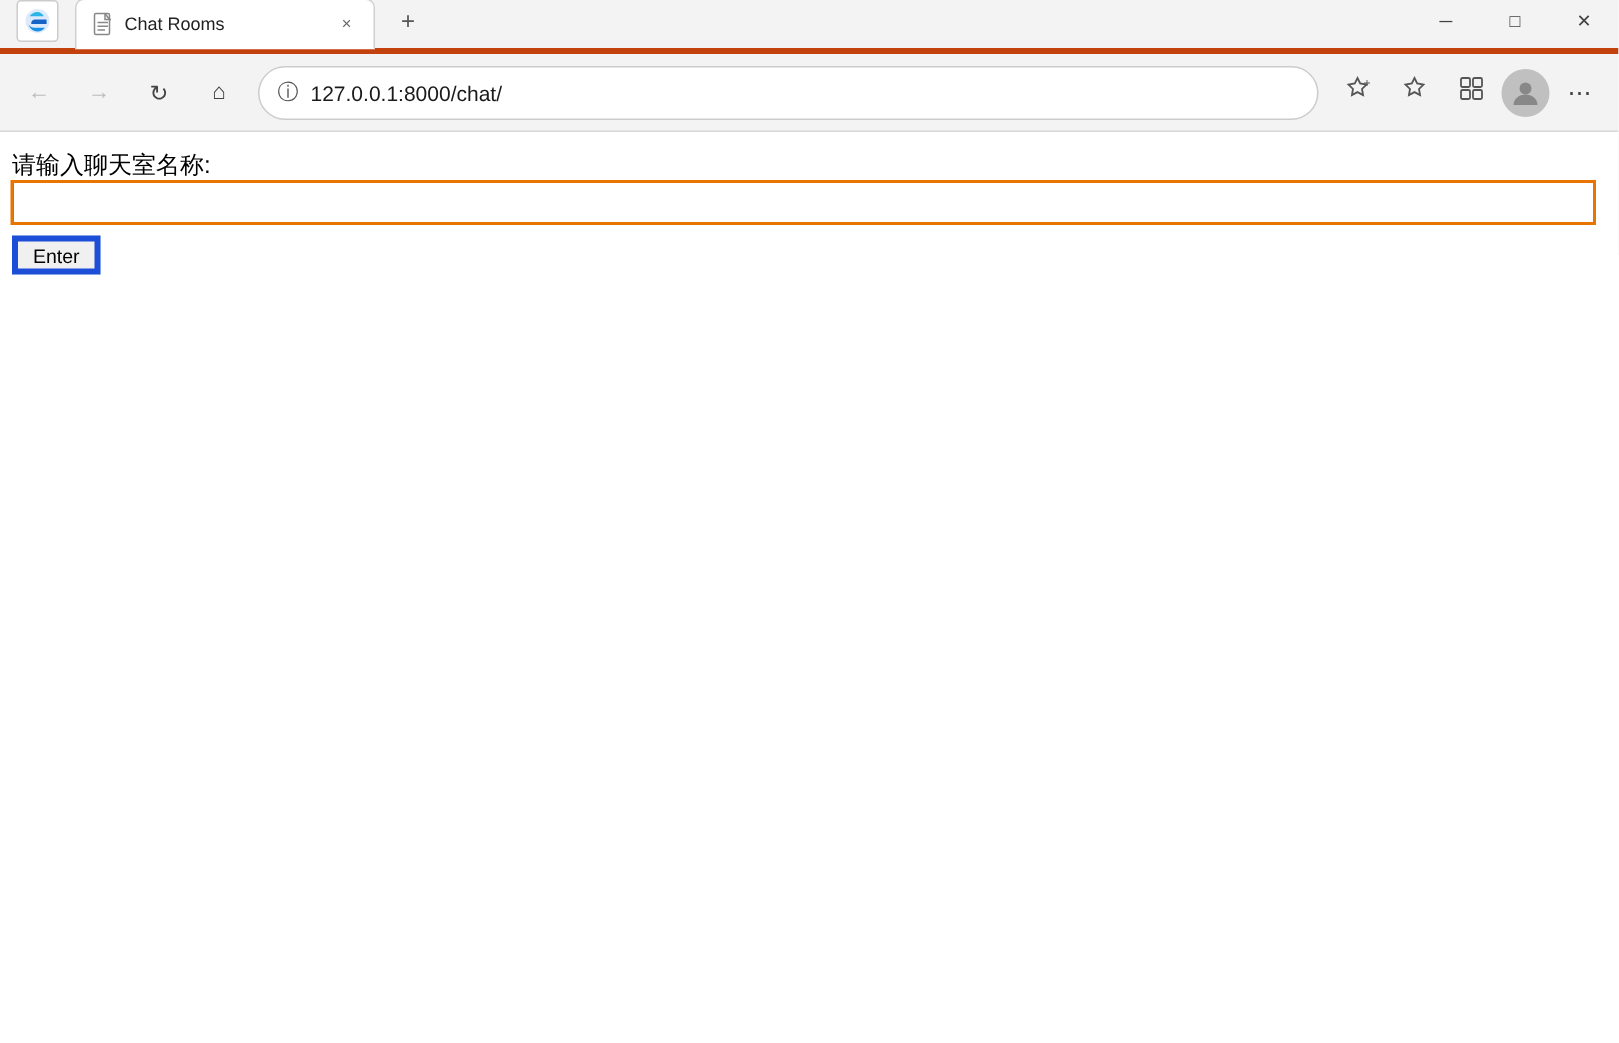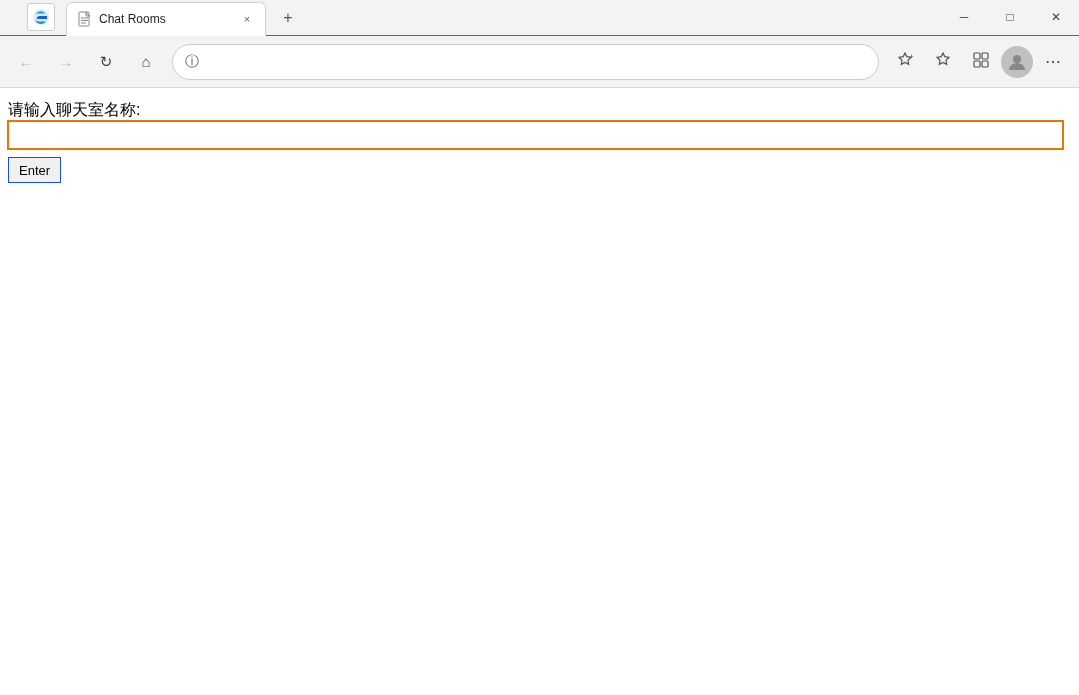--- a/index.html
+++ b/index.html
@@ -15,22 +15,22 @@
       height: 695px;
       overflow: hidden;
     }
 
     
     .tab-bar {
       display: flex;
       align-items: flex-end;
       height: 36px;
       background: #f3f3f3;
-      padding-left: 16px;
-      border-bottom: 1px solid #c2410c;
+      padding-left: 0;
+      border-bottom: 4px solid #c2410c;
     }
 
     .tab-edge-icon {
       width: 50px;
       height: 36px;
       display: flex;
       align-items: center;
       justify-content: center;
       flex-shrink: 0;
     }
@@ -243,21 +243,21 @@
       outline: 2px solid #e87500;
       outline-offset: -1px;
       display: block;
       margin-bottom: 8px;
     }
 
     .enter-btn {
       height: 26px;
       padding: 0 10px;
       background: #f0f0f0;
-      border: 1px solid #1d4ed8;
+      border: 4px solid #1d4ed8;
       font-size: 13px;
       cursor: pointer;
       color: #000;
       font-family: "Segoe UI", Arial, sans-serif;
     }
   </style>
 </head>
 <body>
 
 <div>
@@ -311,20 +311,21 @@
     </div>
     <div class="nav-btn">
       <span>↻</span>
     </div>
     <div class="nav-btn">
       <span>⌂</span>
     </div>
 
     <div class="address-bar">
       <span class="info-icon">ⓘ</span>
+      <span class="address-text">127.0.0.1:8000/chat/</span>
     </div>
 
     <div class="toolbar-right">
       <div class="toolbar-icon-btn" title="Add to favorites">
         <span>
           <svg width="18" height="18" viewBox="0 0 18 18">
             <path d="M9 2l1.8 3.6L15 6.4l-3 2.9.7 4.1L9 11.4l-3.7 2 .7-4.1L3 6.4l4.2-.8z" fill="none" stroke="#555" stroke-width="1.2"></path>
             <text x="13" y="8" font-size="8" fill="#555">+</text>
           </svg>
         </span>

